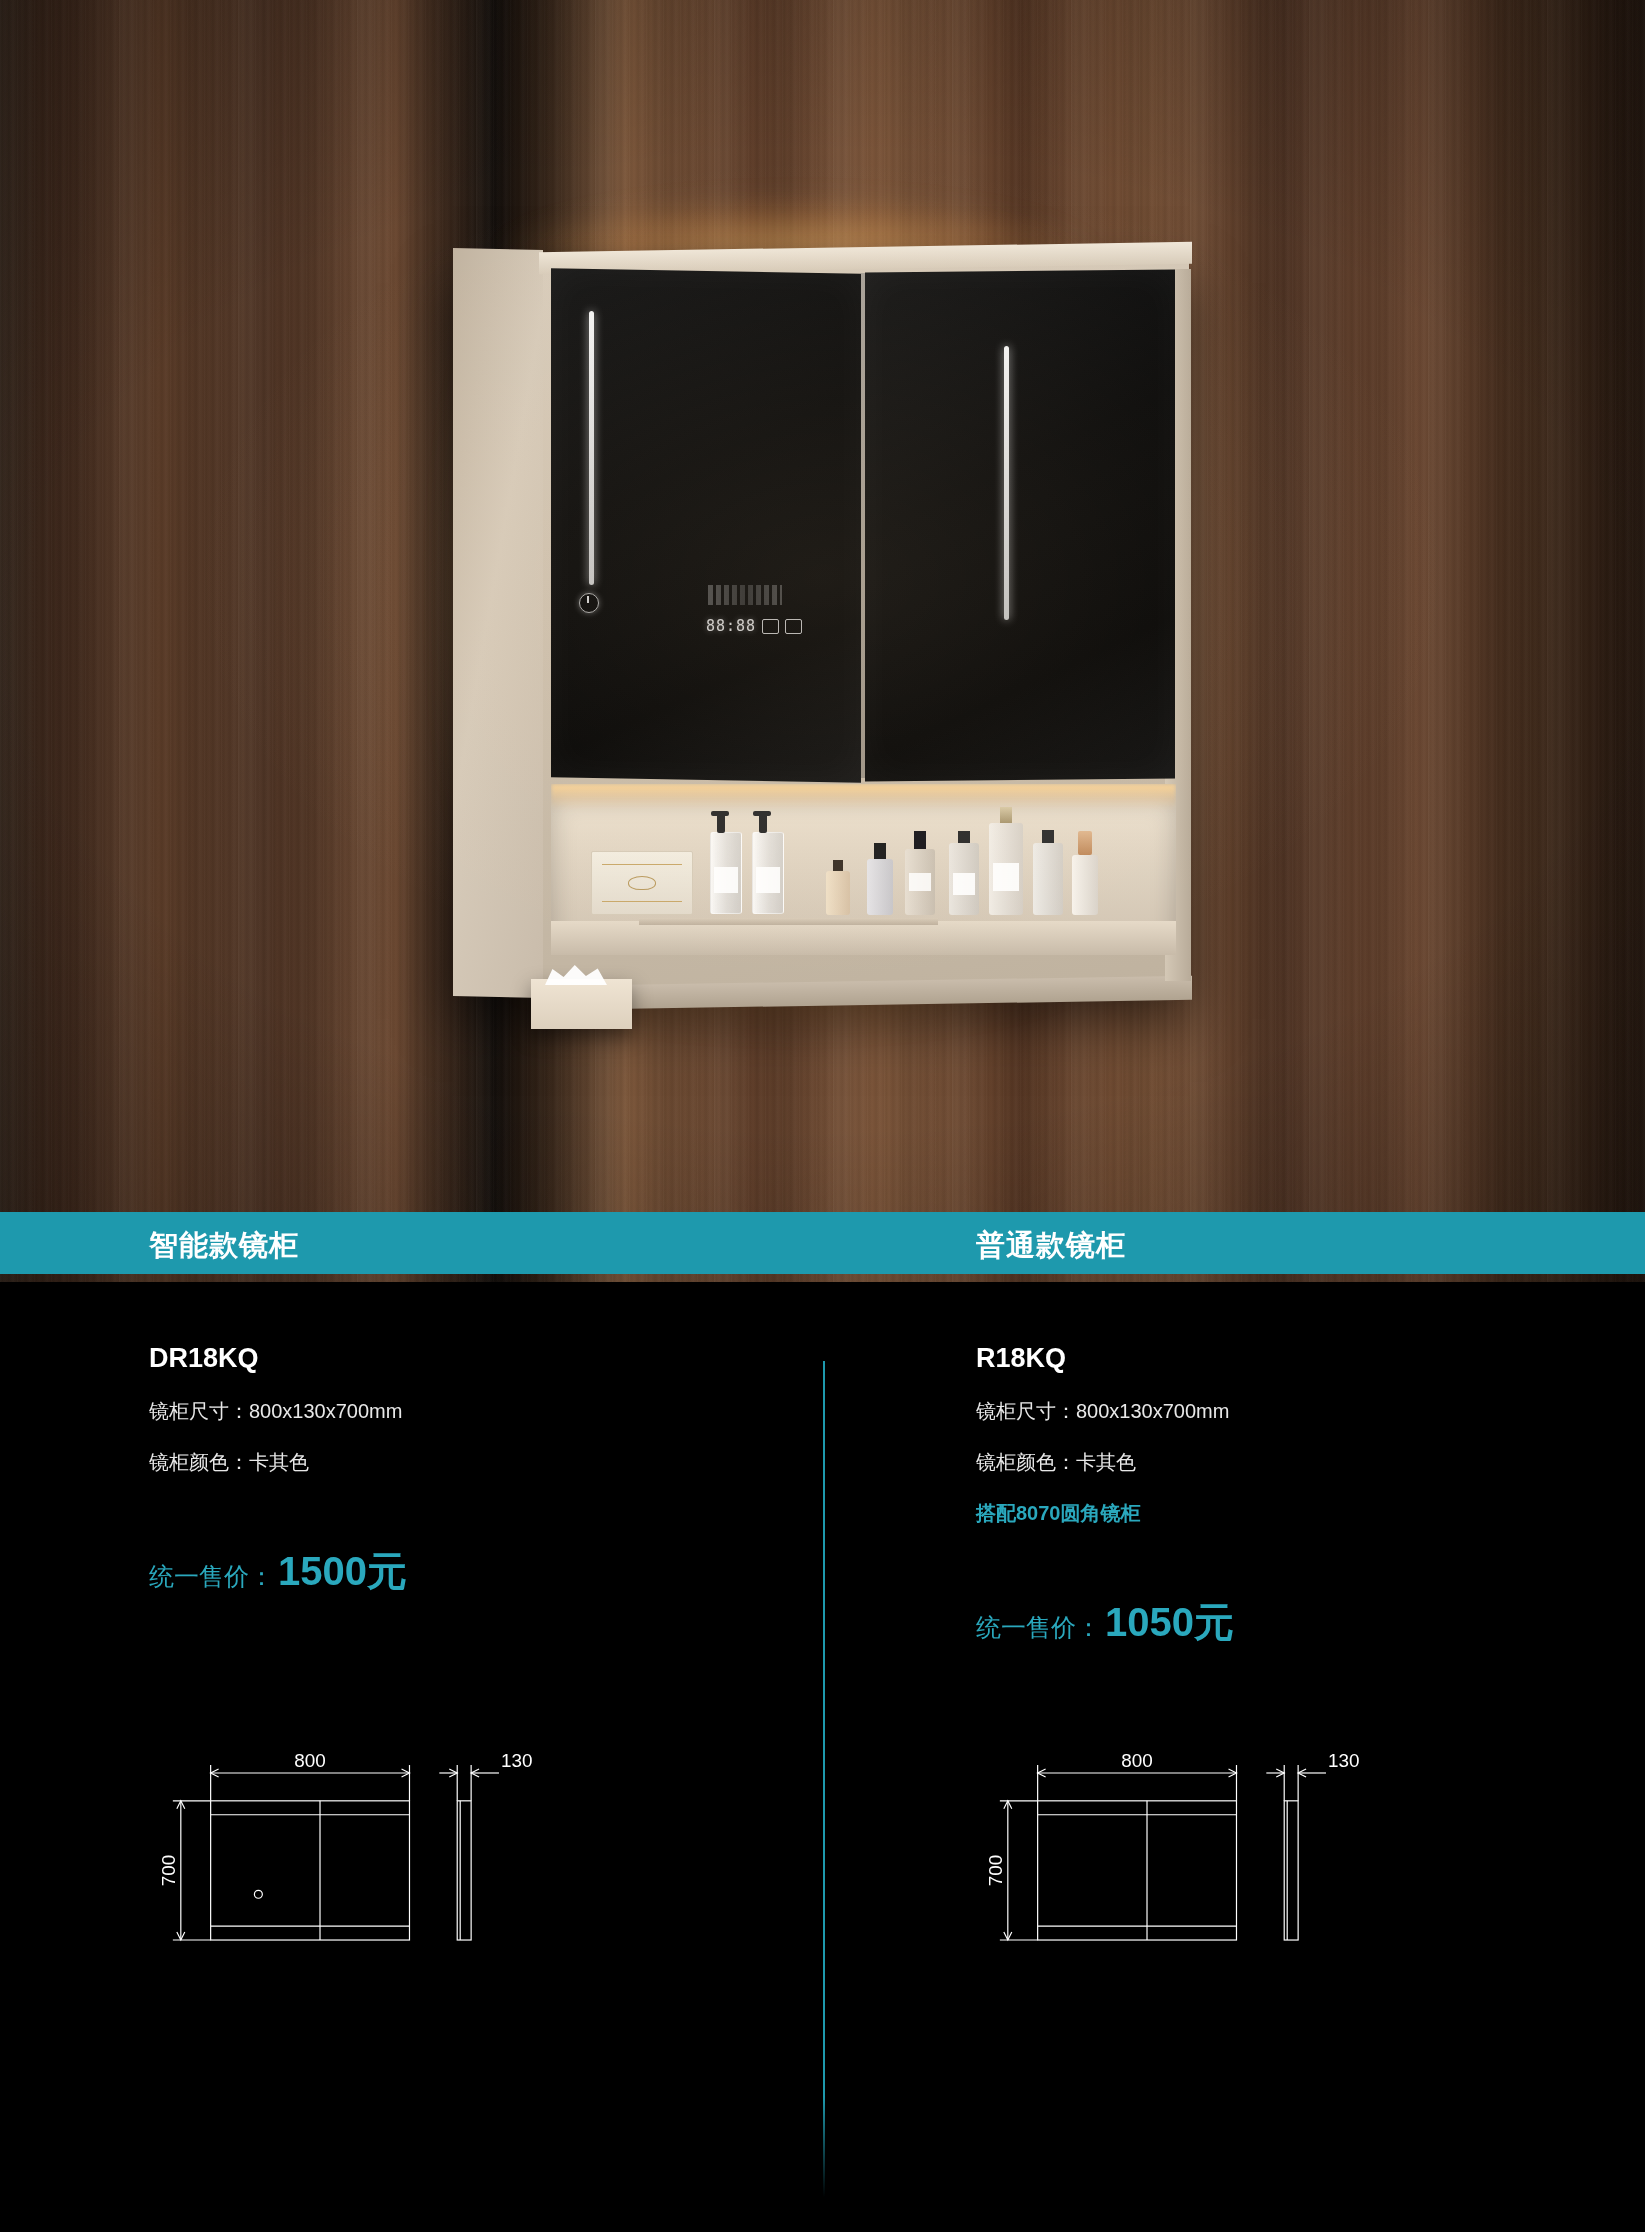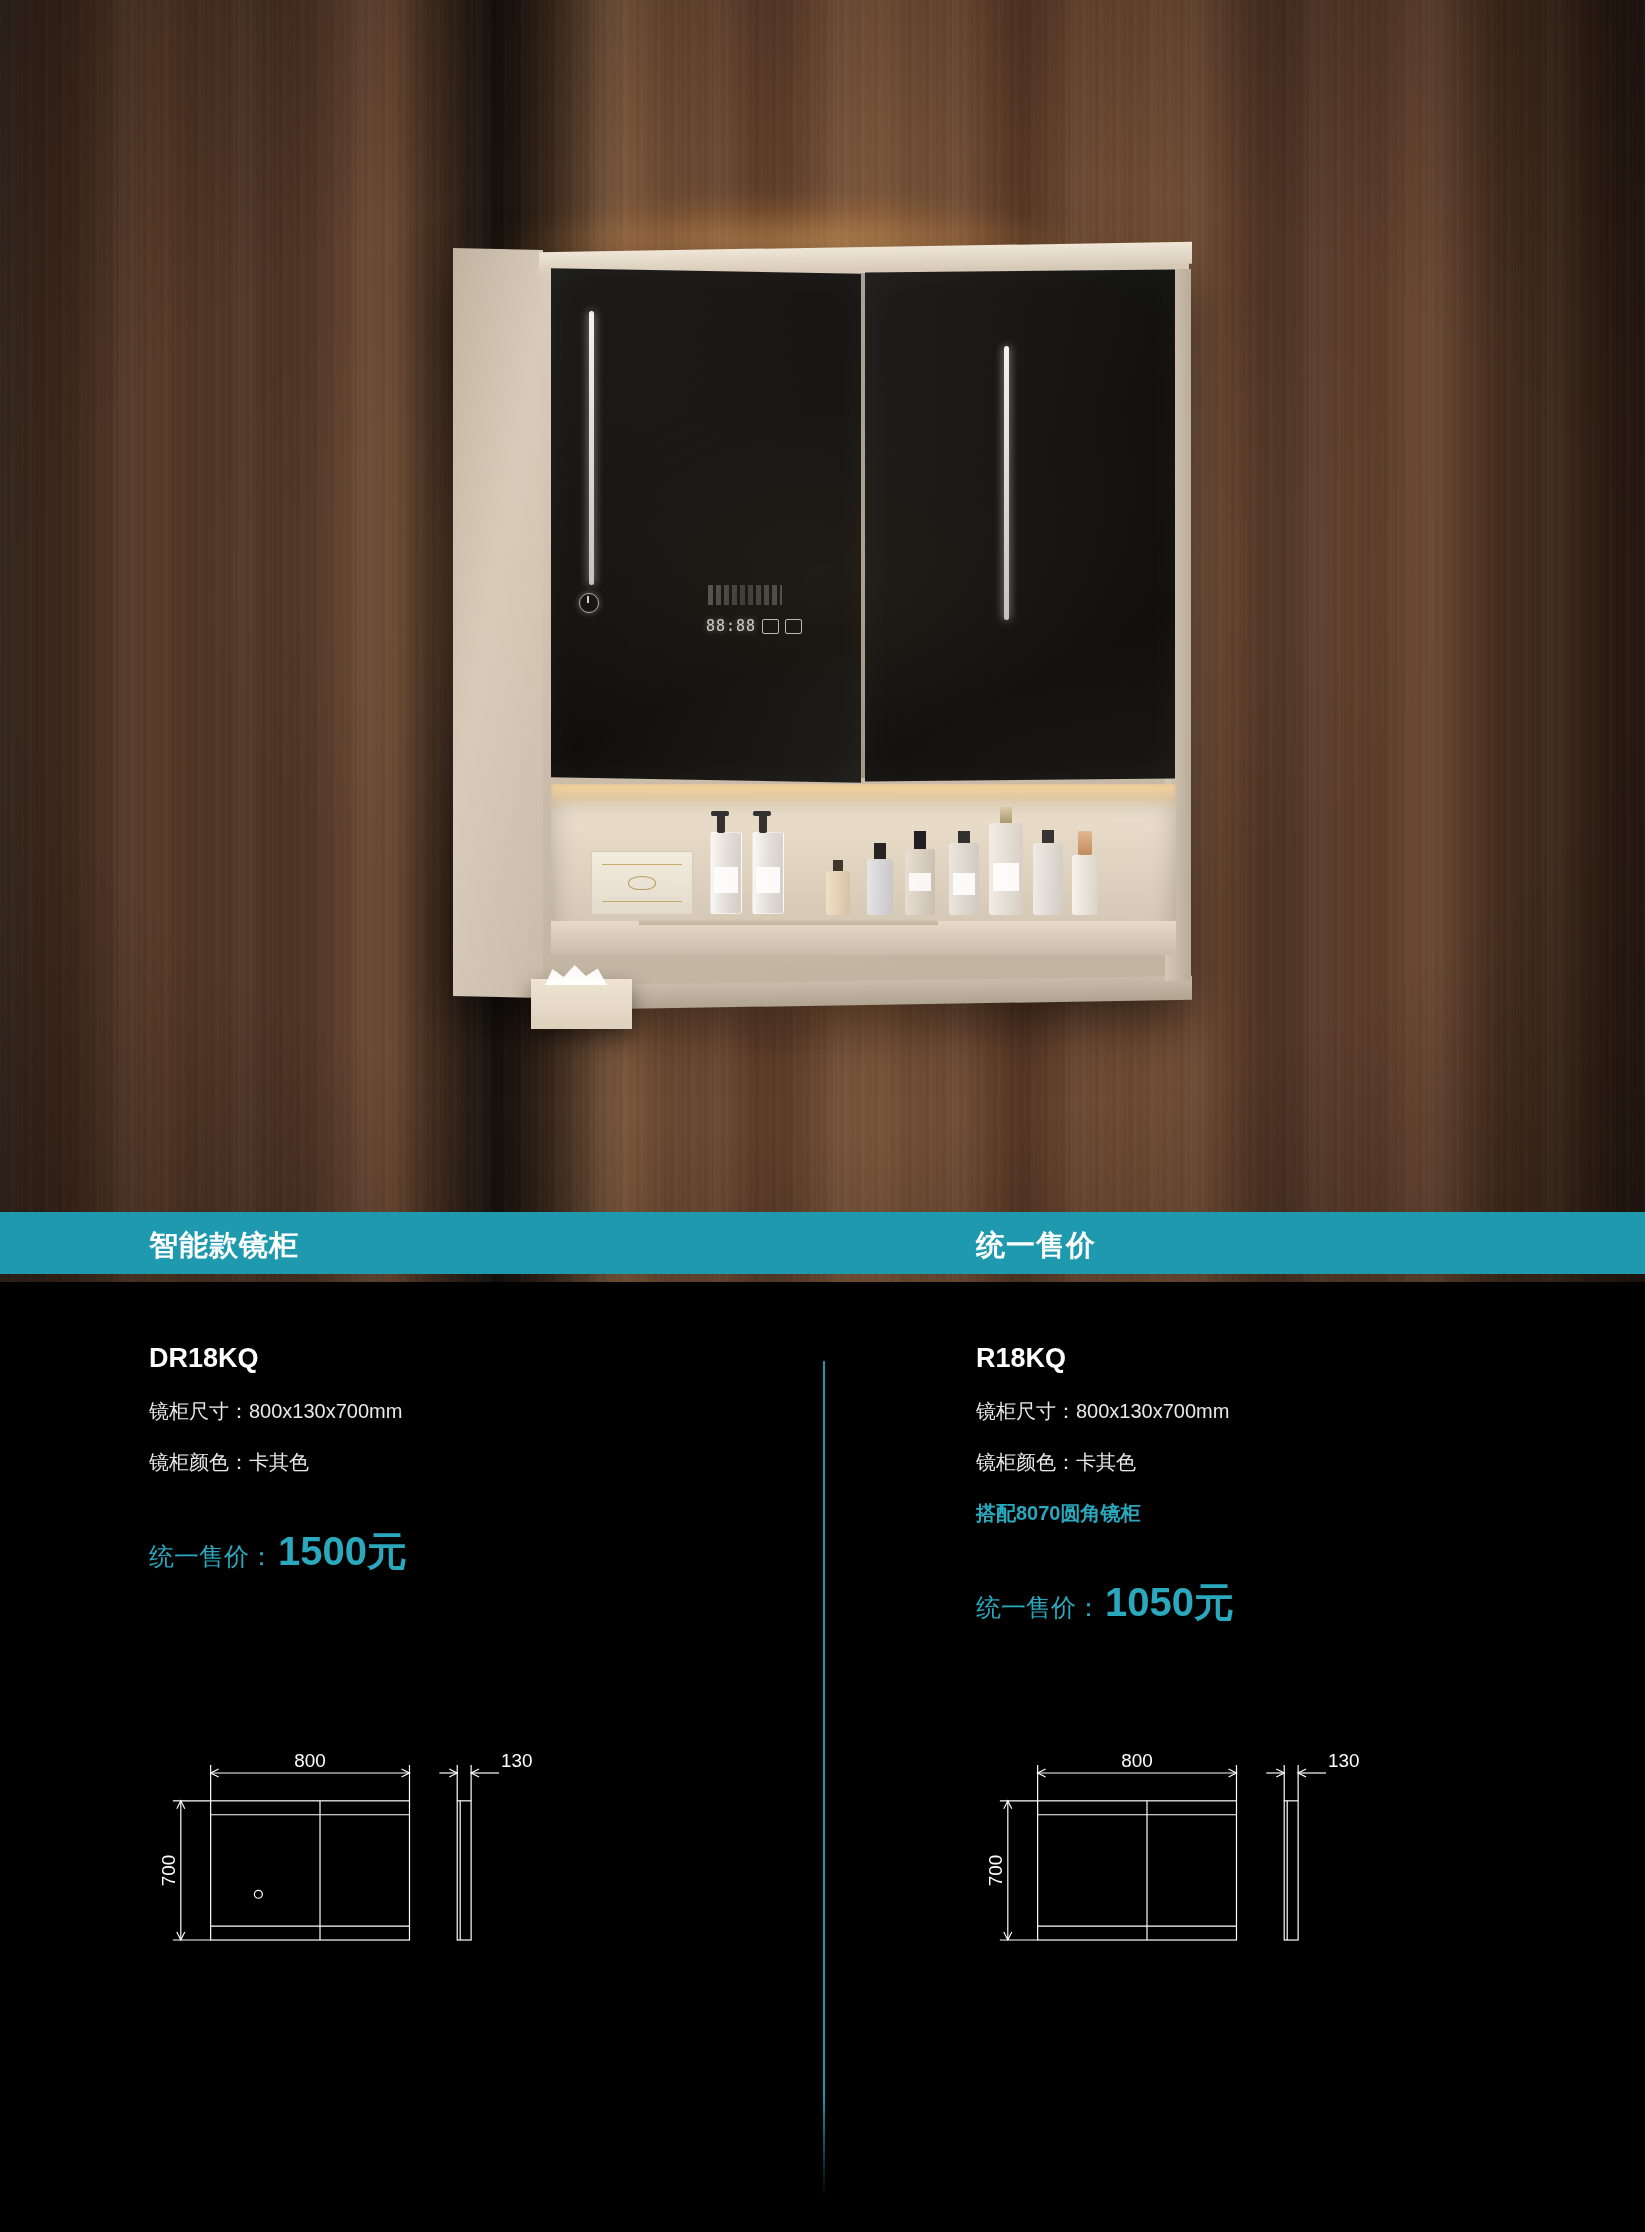--- a/index.html
+++ b/index.html
@@ -384,21 +384,21 @@
     color: #e8e8e8;
     margin-top: 24px;
   }
   .spec-highlight {
     font-size: 20px;
     font-weight: bold;
     color: #2aa8bd;
     margin-top: 24px;
   }
   .price-row {
-    margin-top: 48px;
+    margin-top: 68px;
     display: flex;
     align-items: baseline;
   }
   .price-label {
     font-size: 25px;
     color: #2aa8bd;
   }
   .price-value {
     font-size: 40px;
     font-weight: bold;
@@ -498,21 +498,21 @@
 
   <div class="tissue">
     <div class="tissue-paper"></div>
   </div>
 
   <div class="hero-vignette"></div>
 </div>
 
 <div class="band">
   <div class="band-title left">智能款镜柜</div>
-  <div class="band-title right">统一售价</div>
+  <div class="band-title right">普通款镜柜</div>
 </div>
 
 <div class="specs">
   <div class="col col-left">
     <div class="model">DR18KQ</div>
     <div class="spec-line">镜柜尺寸：800x130x700mm</div>
     <div class="spec-line">镜柜颜色：卡其色</div>
     <div class="price-row">
       <span class="price-label">统一售价：</span>
       <span class="price-value">1500元</span>

